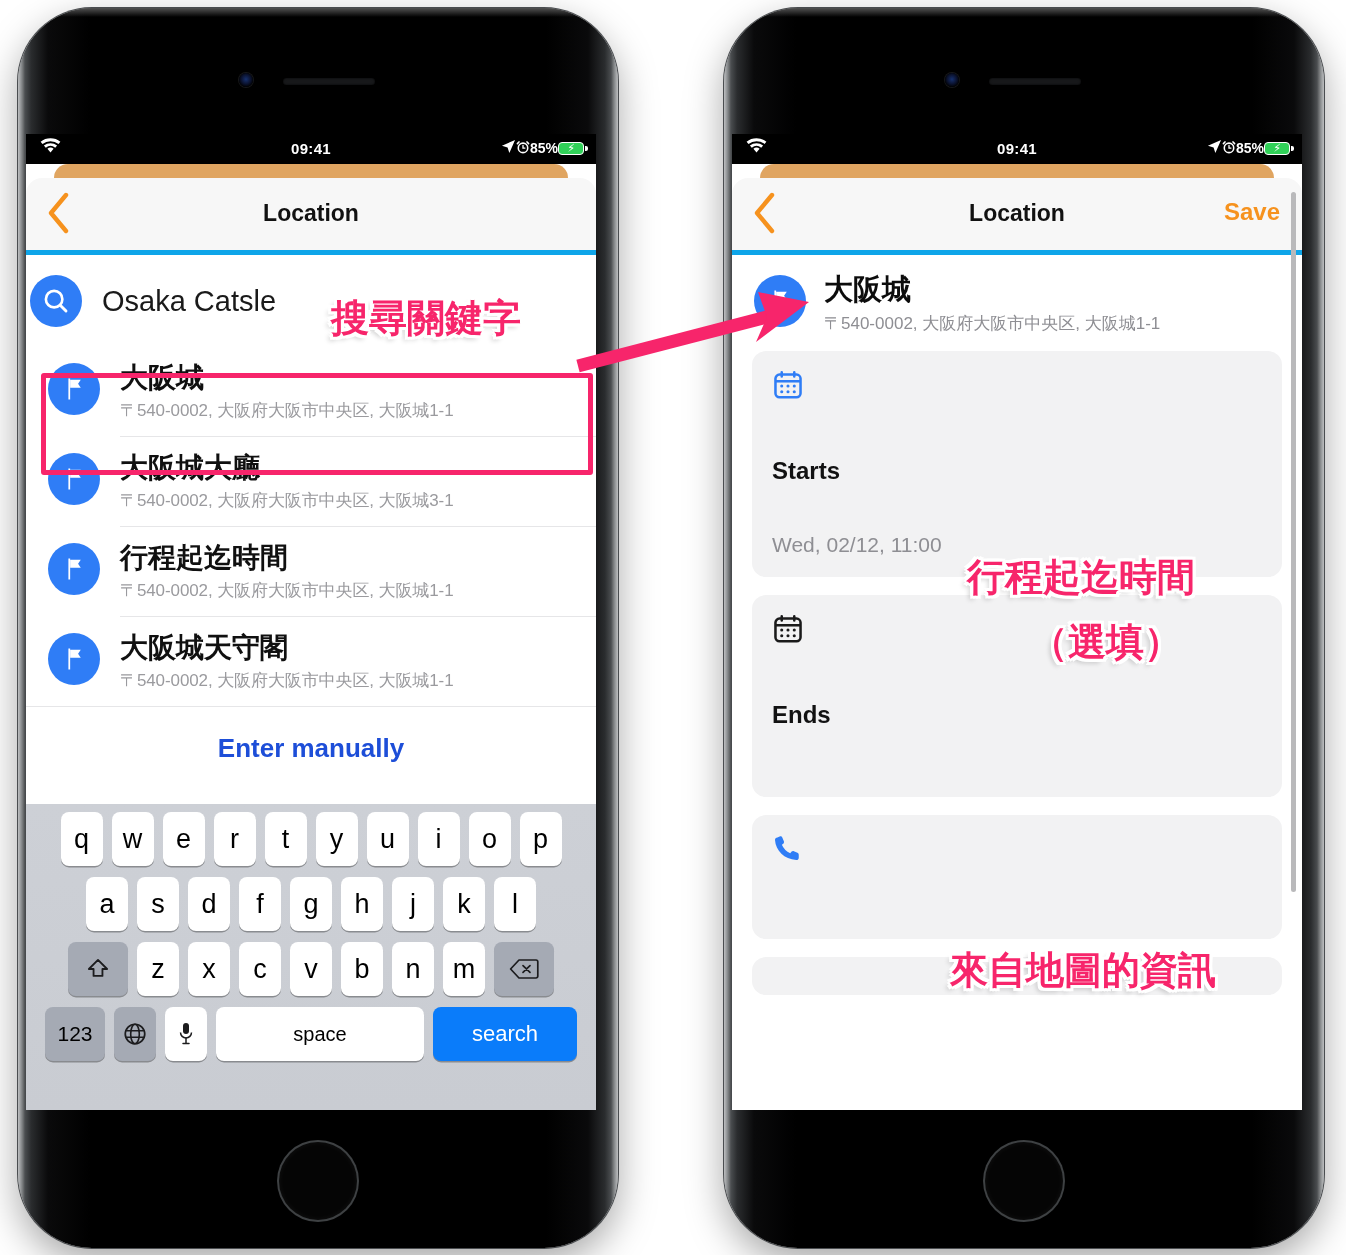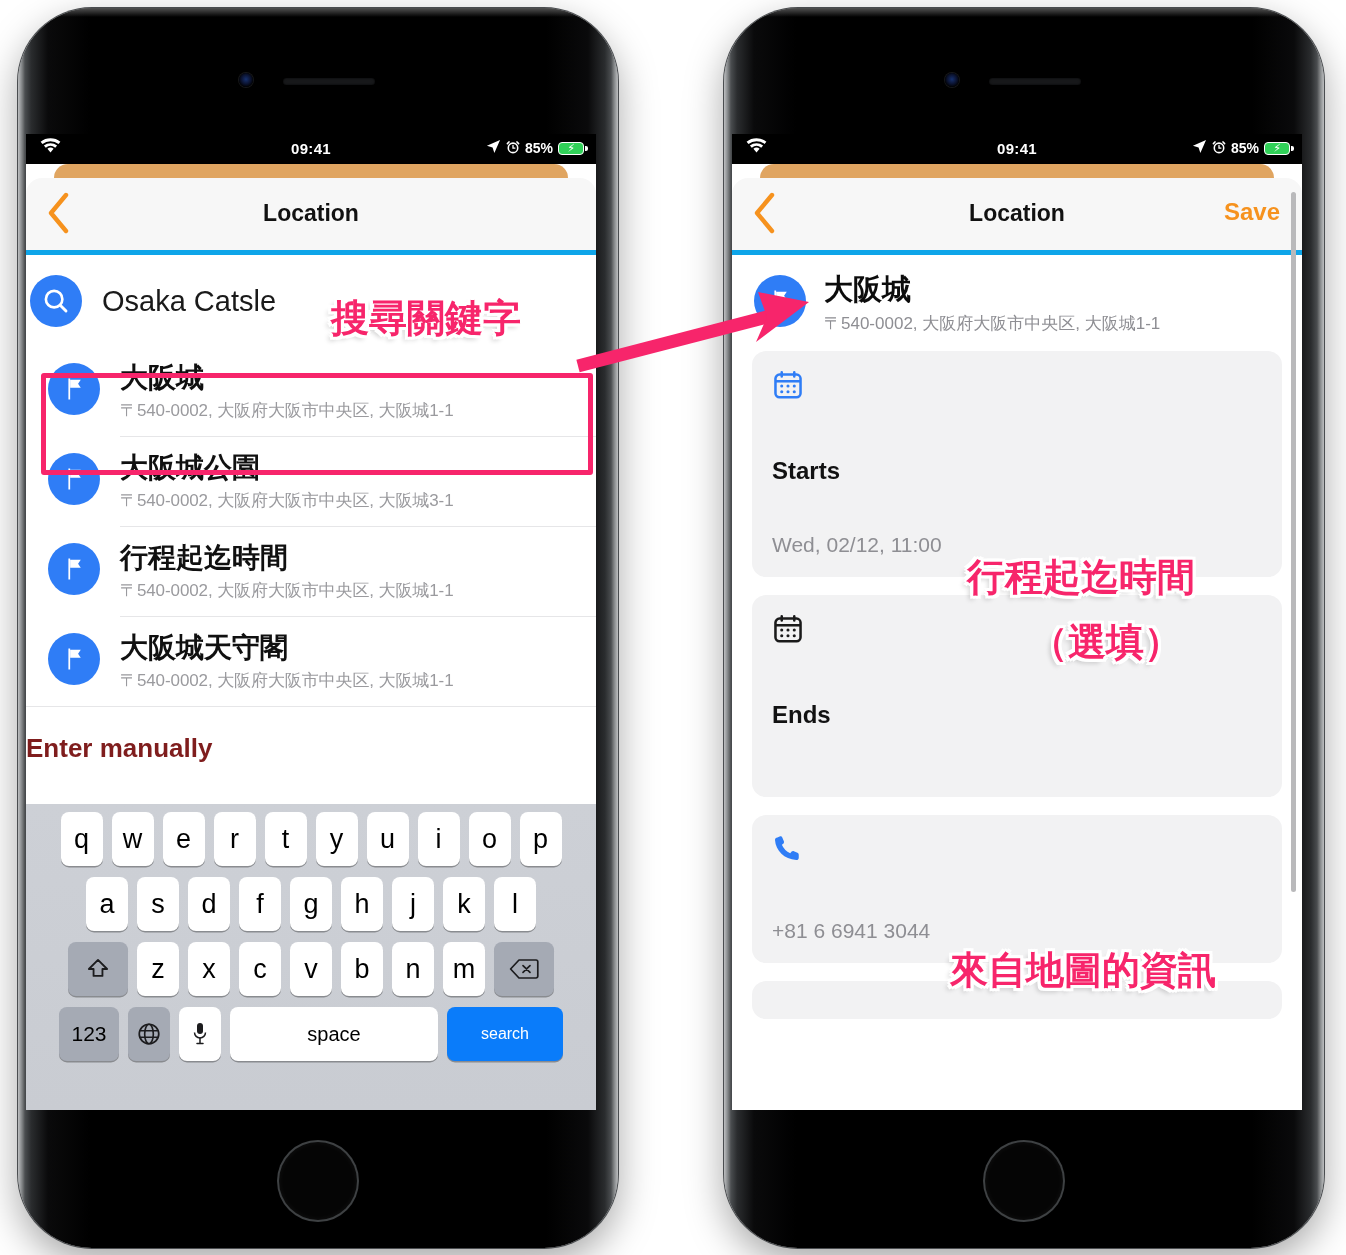--- a/index.html
+++ b/index.html
@@ -31,21 +31,21 @@
     background:radial-gradient(circle at 50% 45%,#16306e 0%,#0b1330 45%,#000 75%);
     box-shadow:0 0 0 1px #17181a;}
   .homebtn{position:absolute;width:78px;height:78px;border-radius:50%;
     background:#050505;box-shadow:0 0 0 2px #3e4143, inset 0 0 6px rgba(255,255,255,.06);}
 
   
   .statusbar{position:absolute;left:0;right:0;top:0;height:30px;background:#000;color:#fff;
     font-size:15px;font-weight:bold;}
   .sb-time{position:absolute;left:0;right:0;text-align:center;top:6px;letter-spacing:.3px;}
   .sb-left{position:absolute;left:14px;top:4px;}
-  .sb-right{position:absolute;right:12px;top:5px;display:flex;align-items:center;gap:5px;font-size:14px;}
+  .sb-right{position:absolute;right:12px;top:5px;display:flex;align-items:center;font-size:14px;}
   .batt{width:26px;height:13px;border:1.6px solid #fff;border-radius:4px;position:relative;
     background:#30d158;box-sizing:border-box;}
   .batt:after{content:"";position:absolute;right:-4.5px;top:3.5px;width:2.5px;height:5px;
     background:#fff;border-radius:0 2px 2px 0;}
   .bolt{position:absolute;left:50%;top:50%;transform:translate(-50%,-50%);color:#fff;font-size:11px;line-height:1;}
 
   
   .app{position:absolute;left:0;right:0;top:30px;bottom:0;background:#fff;overflow:hidden;}
   .cardpeek{position:absolute;left:28px;right:28px;top:0;height:30px;background:#e0a561;border-radius:14px 14px 0 0;}
   .sheet{position:absolute;left:0;right:0;top:14px;bottom:0;background:#fff;border-radius:16px 16px 0 0;overflow:hidden;}
@@ -61,32 +61,32 @@
     display:flex;align-items:center;justify-content:center;}
   .searchtext{font-size:29px;color:#1a1a1a;font-weight:500;}
 
   .rowsep{height:1px;background:#e6e6e8;margin-left:94px;}
   .listrow{display:flex;align-items:flex-start;gap:20px;padding:14px 22px 14px 22px;background:#fff;}
   .listrow .circ{margin-top:2px;}
   .rowtxt{flex:1;min-width:0;}
   .rowtitle{font-size:28px;font-weight:bold;color:#101010;line-height:1.18;}
   .rowsub{font-size:17px;color:#9a9a9e;margin-top:5px;letter-spacing:-.1px;}
 
-  .manual{text-align:left;padding-top:26px;font-size:26px;color:#7f1d1d;font-weight:600;cursor:pointer;}
+  .manual{text-align:center;padding-top:26px;font-size:26px;color:#1d4ed8;font-weight:600;cursor:pointer;}
 
   
   .kb{position:absolute;left:0;right:0;bottom:0;height:298px;
     background:linear-gradient(180deg,#cdd0d6 0%,#c9ccd2 100%);padding-top:8px;}
   .kbrow{display:flex;justify-content:center;gap:9px;margin-bottom:11px;}
   .key{width:42px;height:54px;border-radius:8px;background:#fff;box-shadow:0 1.4px 0 rgba(0,0,0,.32);
     display:flex;align-items:center;justify-content:center;font-size:27px;color:#000;cursor:pointer;}
   .key.dark{background:#a5aab4;}
   .key.wide{width:60px;}
   .key.space{width:208px;}
-  .key.search{width:116px;background:#0a7cfa;color:#fff;font-size:16px;font-weight:500;}
+  .key.search{width:144px;background:#0a7cfa;color:#fff;font-size:22px;font-weight:500;}
   .key.num{width:60px;font-size:21px;}
 
   
   .hdrloc{display:flex;align-items:flex-start;gap:18px;padding:18px 22px 16px 22px;background:#fff;}
   .hdrloc .circ{margin-top:2px;}
   .d-title{font-size:29px;font-weight:bold;color:#0c0c0c;line-height:1.15;}
   .d-sub{font-size:17px;color:#8e8e93;margin-top:6px;}
   .cards{padding:0 20px;}
   .card{background:#f2f2f3;border-radius:14px;margin-bottom:18px;padding:18px 20px 20px 20px;position:relative;}
   .card .ic{margin-bottom:52px;}
@@ -184,21 +184,21 @@
             <div class="rowsep"></div>
 
             <div class="listrow">
               <span class="circ">
                 <svg width="28" height="28" viewBox="0 0 24 24">
                     <path fill="#fff" d="M7.2 3h1.5v18H7.2z"></path>
                     <path fill="#fff" d="M8.7 4.1h9.1l-2.3 3.4 2.3 3.4H8.7z"></path>
                   </svg>
               </span>
               <span class="rowtxt">
-                <div class="rowtitle">大阪城公園</div>
+                <div class="rowtitle">大阪城大廳</div>
                 <div class="rowsub">〒540-0002, 大阪府大阪市中央区, 大阪城3-1</div>
               </span>
             </div>
             <div class="rowsep"></div>
 
             <div class="listrow">
               <span class="circ">
                 <svg width="28" height="28" viewBox="0 0 24 24">
                     <path fill="#fff" d="M7.2 3h1.5v18H7.2z"></path>
                     <path fill="#fff" d="M8.7 4.1h9.1l-2.3 3.4 2.3 3.4H8.7z"></path>
@@ -400,21 +400,20 @@
               <div class="card-label">Ends</div>
               <div class="card-value"></div>
             </div>
 
             <div class="card">
               <div class="ic">
                 <svg width="30" height="30" viewBox="0 0 24 24">
                     <path fill="#2f7df6" d="M6.6 2.6c.8 0 1.4.4 1.7 1.1l1.2 2.8c.3.7.1 1.5-.5 2l-1.1.9a12.4 12.4 0 006.7 6.7l.9-1.1c.5-.6 1.3-.8 2-.5l2.8 1.2c.7.3 1.1.9 1.1 1.7v2.3c0 1.1-.9 2-2 1.9C9.8 21 3 14.2 2.4 5.6c-.1-1.1.8-2 1.9-2z"></path>
                   </svg>
               </div>
-              <div class="card-value">+81 6 6941 3044</div>
             </div>
 
             <div class="card noval" style="margin-bottom:0;"></div>
           </div>
 
           <div class="vscroll"></div>
         </div>
       </div>
     </div>
   </div>

